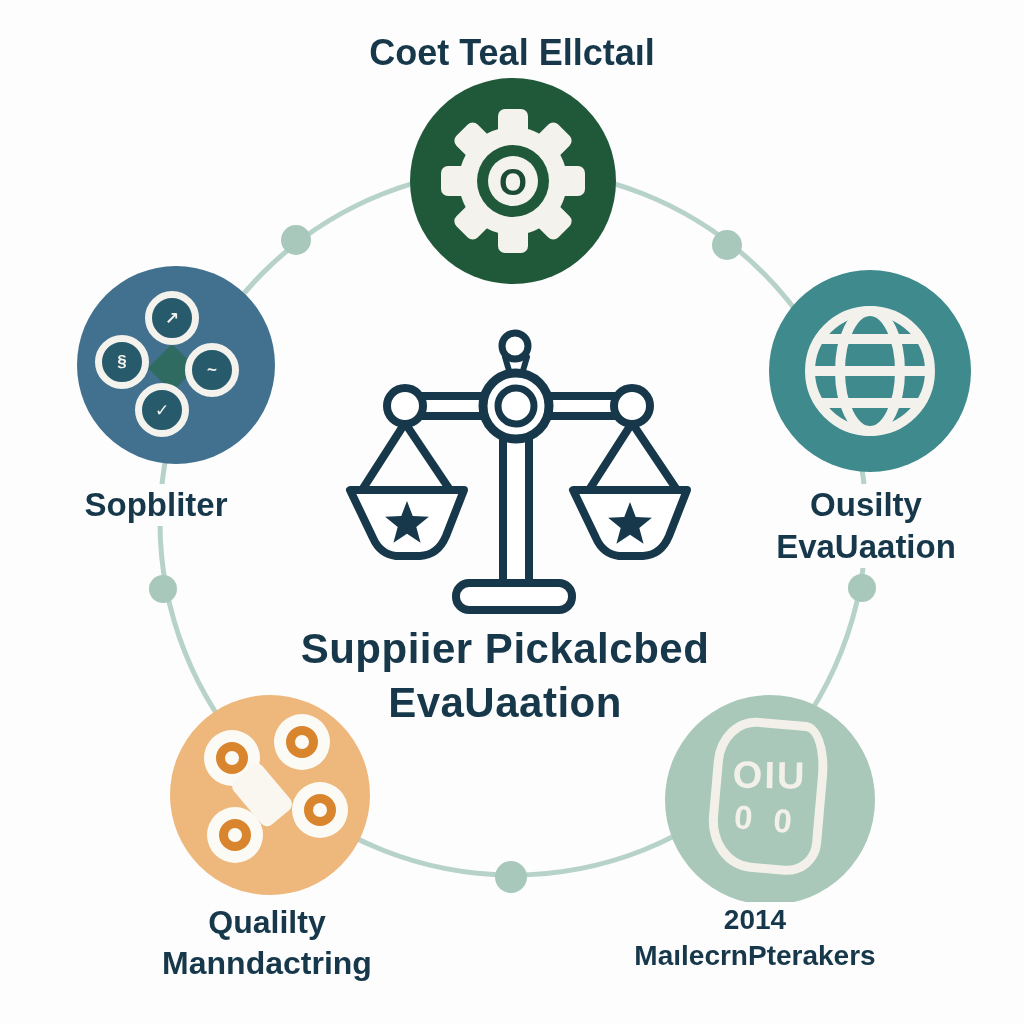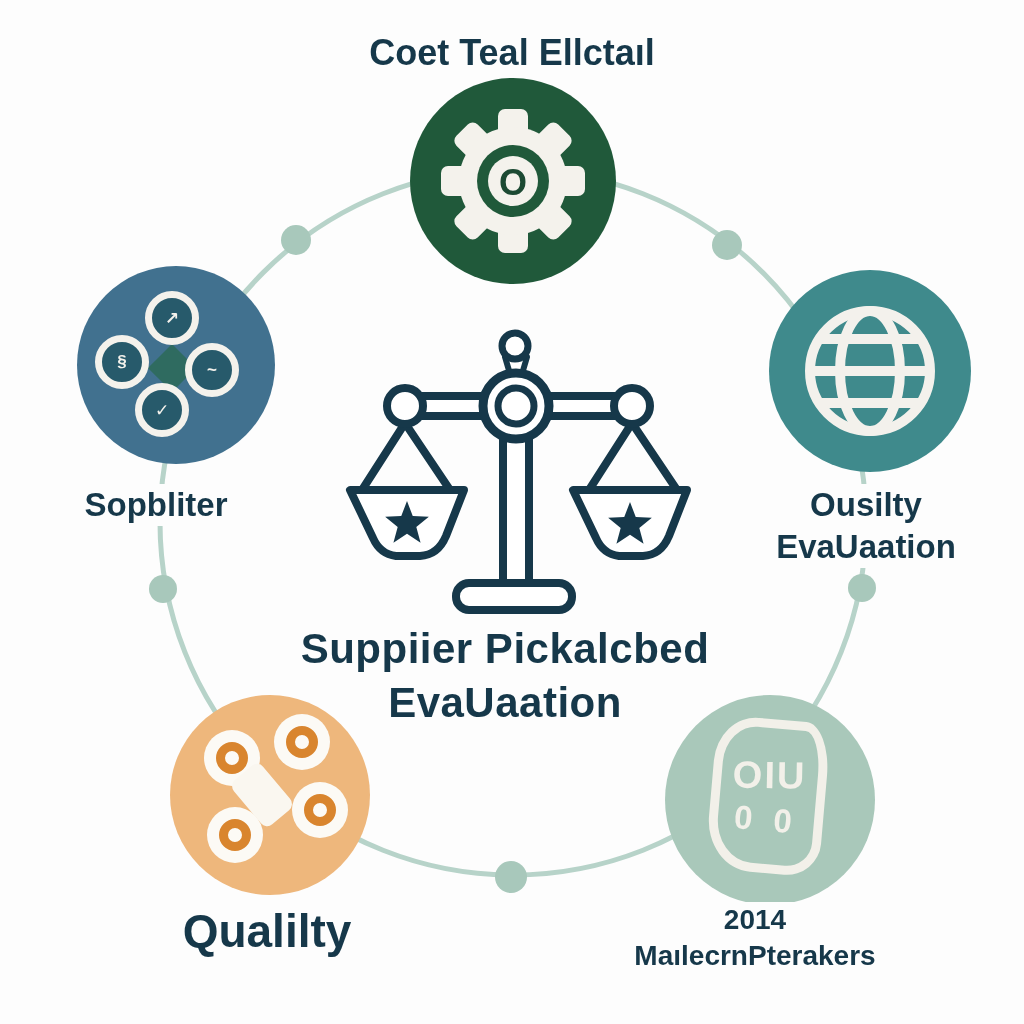--- a/index.html
+++ b/index.html
@@ -13,21 +13,21 @@
   .scale-svg{position:absolute;left:0;top:0;z-index:1;pointer-events:none}
   .node{position:absolute;border-radius:50%;z-index:2;}
   .label{
     position:absolute;z-index:3;text-align:center;font-weight:bold;
     color:#16384a;background:#fdfdfd;line-height:1.28;
   }
   .label .ln{display:block}
   .top-label{left:262px;top:30px;width:500px;font-size:36px;background:transparent}
   .left-label{left:20px;top:484px;width:272px;font-size:33px}
   .right-label{left:740px;top:484px;width:252px;font-size:33px}
-  .bl-label{left:92px;top:902px;width:350px;font-size:46px}
+  .bl-label{left:92px;top:902px;width:350px;font-size:32px}
   .br-label{left:560px;top:902px;width:390px;font-size:28px}
   .center-title{left:250px;top:622px;width:510px;font-size:42px;background:transparent;letter-spacing:.5px}
 
   
   .node-top{left:410px;top:78px;width:206px;height:206px;background:#20593a}
   
   .node-left{left:77px;top:266px;width:198px;height:198px;background:#41718f}
   .mini{
     position:absolute;width:54px;height:54px;box-sizing:border-box;border-radius:50%;
     border:7px solid #f4f2ec;background:#275a6b;display:flex;align-items:center;justify-content:center;
@@ -187,20 +187,21 @@
     <span class="ln">EvaUaation</span>
   </div>
 
   <div class="label center-title">
     <span class="ln">Suppiier Pickalcbed</span>
     <span class="ln">EvaUaation</span>
   </div>
 
   <div class="label bl-label">
     <span class="ln">Qualilty</span>
+    <span class="ln">Manndactring</span>
   </div>
 
   <div class="label br-label">
     <span class="ln">2014</span>
     <span class="ln">MaılecrnPterakers</span>
   </div>
 
 </div>
 
 </body></html>

